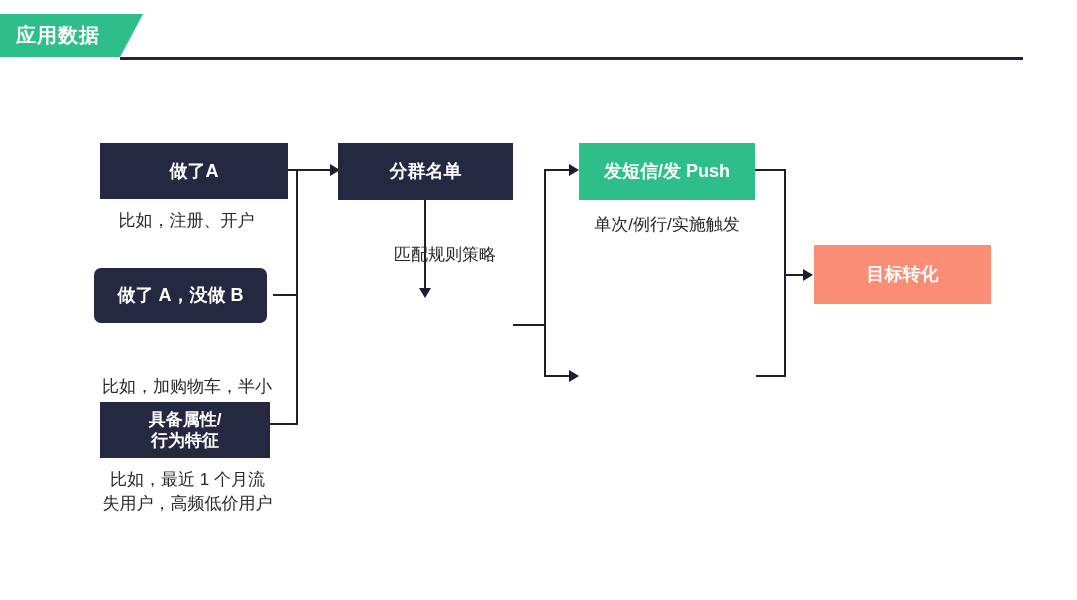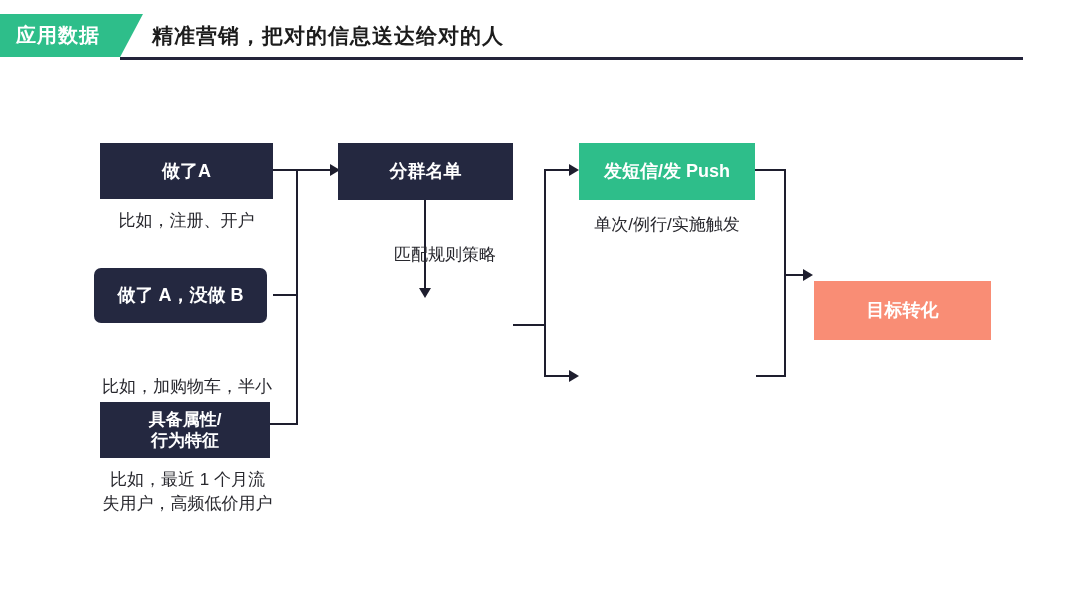--- a/index.html
+++ b/index.html
@@ -23,33 +23,33 @@
   .coral{background:#F98D75;}
   .cap{position:absolute;text-align:center;font-size:17px;color:#28282e;line-height:1.4;
        white-space:pre-line;}
   .hl,.vl{position:absolute;background:#1E1E2E;}
   .arr-r{position:absolute;width:0;height:0;border-top:6px solid transparent;
          border-bottom:6px solid transparent;border-left:10px solid #1E1E2E;}
   .arr-d{position:absolute;width:0;height:0;border-left:6px solid transparent;
          border-right:6px solid transparent;border-top:10px solid #1E1E2E;}
 
   
-  #n-did-a{left:100px;top:143px;width:173px;height:56px;}
+  #n-did-a{left:100px;top:143px;width:188px;height:56px;}
   #c-did-a{left:80px;top:209px;width:213px;}
   #n-did-a-not-b{left:94px;top:268px;width:173px;height:55px;border-radius:7px;}
   #c-did-a-not-b{left:78px;top:331px;width:218px;margin-top:44px;}
   #n-attributes{left:100px;top:402px;width:170px;height:56px;font-size:17px;}
   #c-attributes{left:75px;top:468px;width:225px;}
   #n-segment{left:338px;top:143px;width:175px;height:57px;}
   #l-match{left:364px;top:243px;width:162px;}
   #n-channel{left:338px;top:298px;width:175px;height:55px;}
   #n-sms{left:579px;top:143px;width:176px;height:57px;}
   #c-sms{left:572px;top:213px;width:190px;}
   #n-coupon{left:579px;top:348px;width:177px;height:56px;}
-  #n-goal{left:814px;top:245px;width:177px;height:59px;margin-top:36px;}
+  #n-goal{left:814px;top:245px;width:177px;height:59px;}
 
   
   #e1{left:273px;top:169px;width:58px;height:2px;}
   #e1-arr{left:330px;top:164px;}
   #trunk{left:296px;top:169px;width:2px;height:256px;}
   #e2{left:273px;top:294px;width:25px;height:2px;}
   #e3{left:270px;top:423px;width:28px;height:2px;}
   #e4{left:424px;top:200px;width:2px;height:92px;}
   #e4-arr{left:419px;top:288px;}
   #e5{left:513px;top:324px;width:33px;height:2px;}
@@ -63,21 +63,20 @@
   #e9{left:756px;top:375px;width:30px;height:2px;}
   #e10{left:786px;top:274px;width:19px;height:2px;}
   #e10-arr{left:803px;top:269px;}
 </style>
 </head>
 <body>
 
 <div class="page">
 
   <div id="badge">应用数据</div>
-  <div id="title">精准营销，把对的信息送达给对的人</div>
   <div id="header-rule"></div>
 
   <div class="hl" id="e1"></div>
   <div class="arr-r" id="e1-arr"></div>
   <div class="vl" id="trunk"></div>
   <div class="hl" id="e2"></div>
   <div class="hl" id="e3"></div>
   <div class="vl" id="e4"></div>
   <div class="arr-d" id="e4-arr"></div>
   <div class="hl" id="e5"></div>

